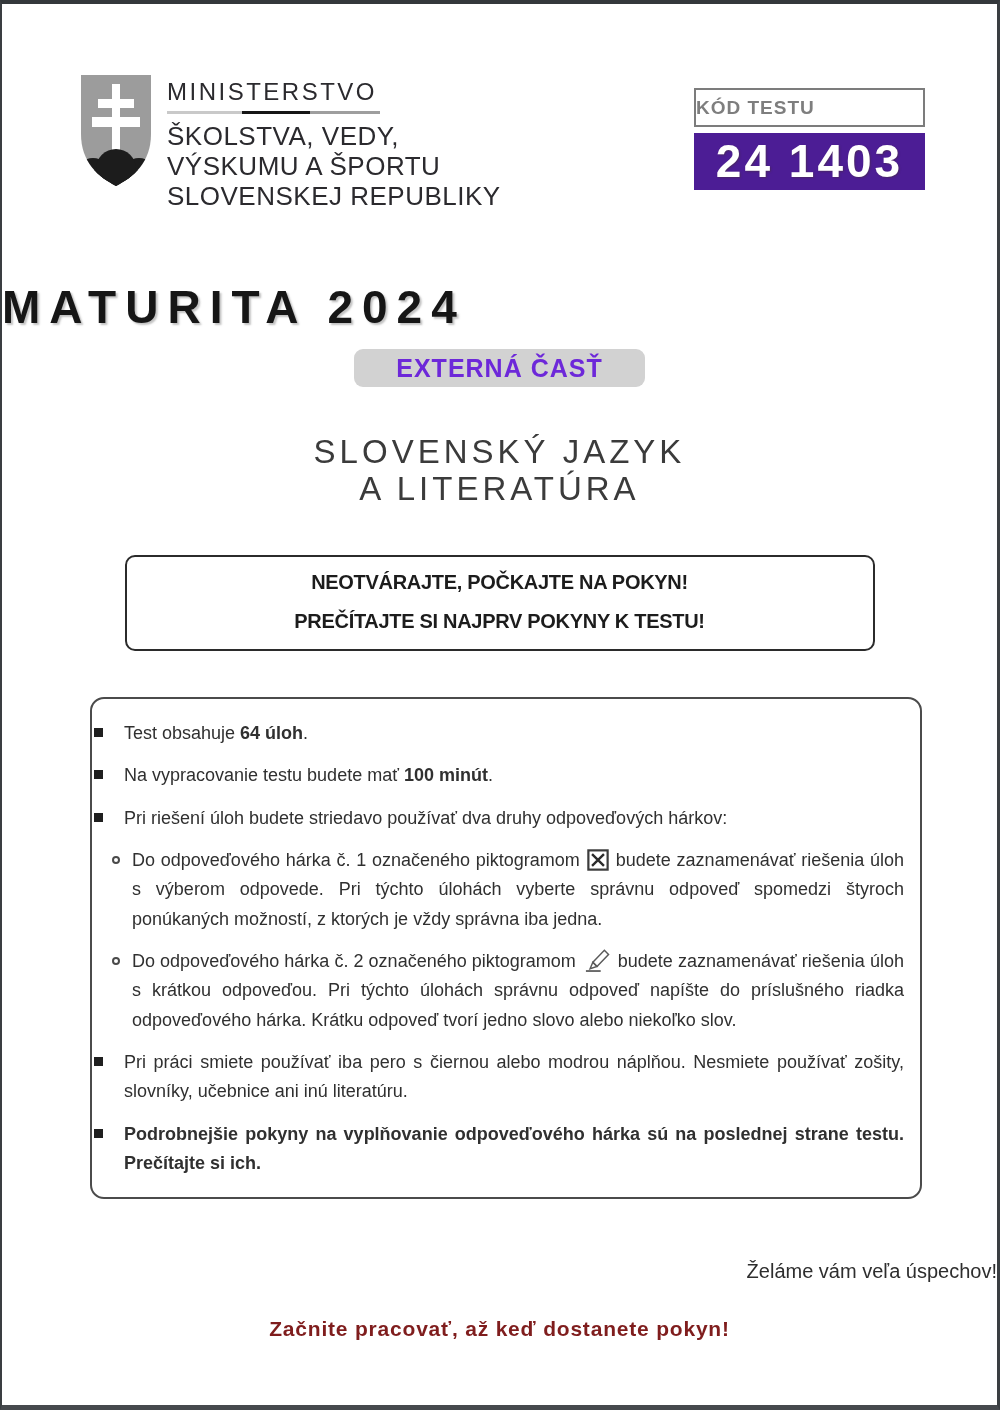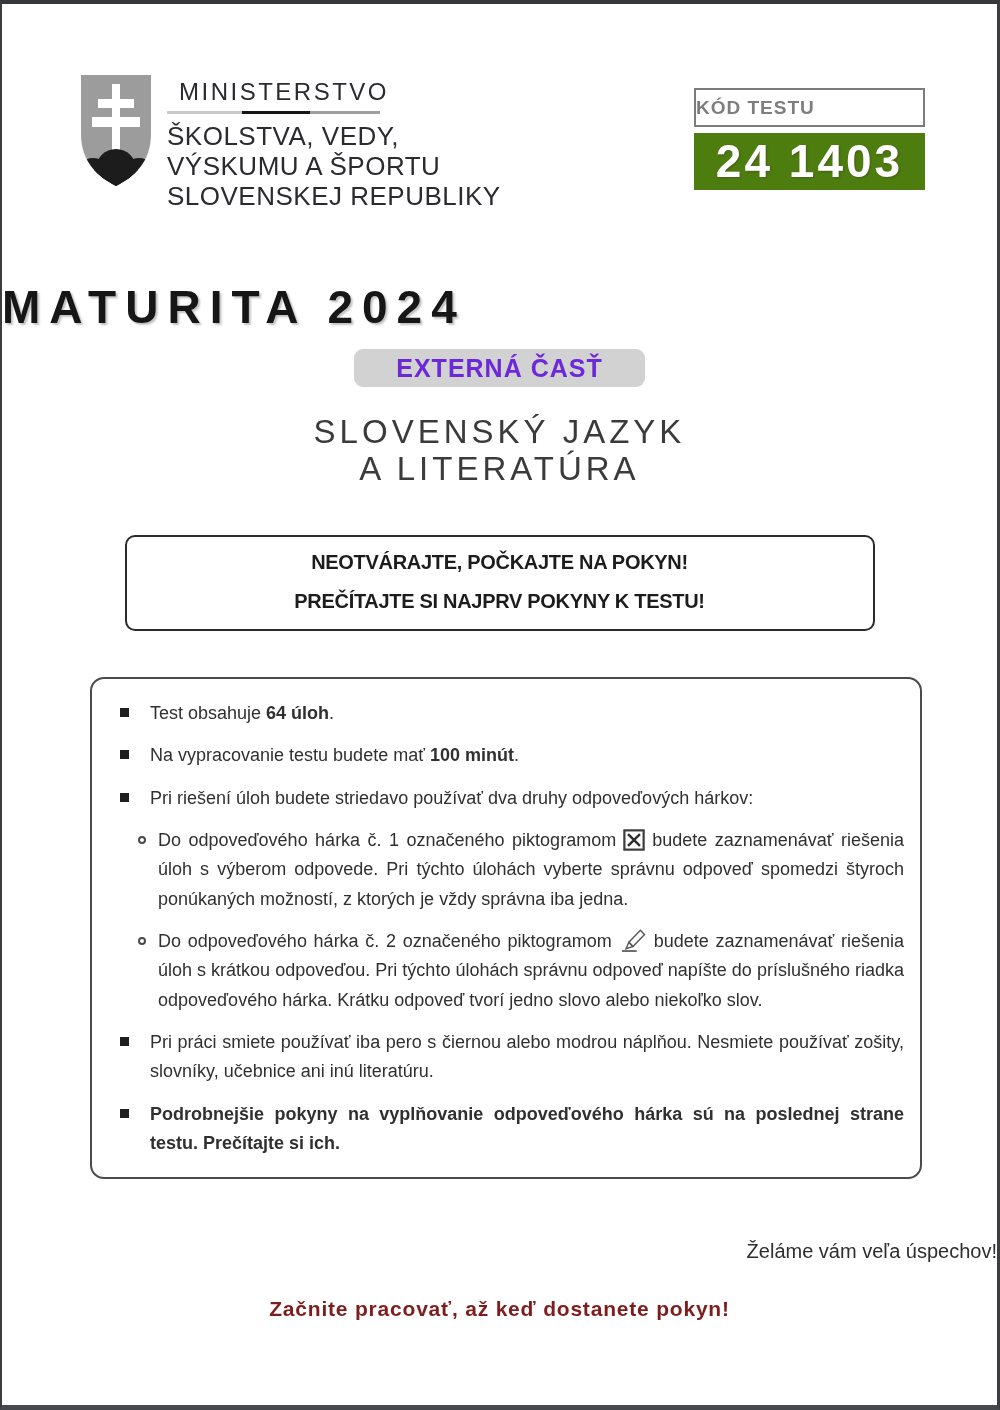--- a/index.html
+++ b/index.html
@@ -14,52 +14,52 @@
     border-right:3px solid #3a3e41;
     overflow:hidden;
     font-family:"Liberation Sans", sans-serif;
     color:#2e2e2e;
   }
 
   
   .header { position:relative; height:232px; }
   .logo { position:absolute; left:78px; top:70px; }
   .ministry-text { position:absolute; left:165px; top:74px; color:#2b2a2e; }
-  .min-line1 { font-size:24px; letter-spacing:2.5px; font-weight:400; height:28px;margin-left:12px; }
+  .min-line1 { font-size:24px; letter-spacing:2.5px; font-weight:400; height:28px; }
   .min-underline { width:213px; height:3px; margin:5px 0 7px 0;
     background:linear-gradient(to right,#c9c9c9 0 35%, #151515 35% 67%, #9e9e9e 67% 100%); }
   .min-line { font-size:26px; line-height:30px; letter-spacing:0.5px; font-weight:400; }
 
   .code-block { position:absolute; left:692px; top:84px; width:231px; }
   .code-label-box { box-sizing:border-box; width:100%; height:39px; border:2px solid #7c7c7c;
     background:#ffffff; text-align:left; line-height:35px;
     font-size:19px; font-weight:700; letter-spacing:1px; color:#7e7e7e; }
   .code-value-box { box-sizing:border-box; width:100%; height:57px; margin-top:6px;
-    background:#4d7c0f; text-align:center; line-height:56px;
+    background:#4c1d95; text-align:center; line-height:56px;
     font-size:46px; font-weight:700; letter-spacing:3px; color:#ffffff;
     text-shadow:1px 1px 2px rgba(70,50,40,0.45); }
 
   
   .main-title { margin-top:44px; font-size:46px; font-weight:700;
     letter-spacing:9px; color:#161616; text-shadow:2px 2px 2px rgba(80,80,80,0.35); }
   .badge-wrap { text-align:center; margin-top:15px; }
   .badge { display:inline-block; background:#d2d2d2; border-radius:9px; padding:4px 42px;
     font-size:25px; font-weight:700; letter-spacing:1px; color:#6d28d9; line-height:30px; }
-  .subject { margin-top:26px; text-align:center; font-size:33px; letter-spacing:4px;
+  .subject { margin-top:46px; text-align:center; font-size:33px; letter-spacing:4px;
     color:#3b3b3b; line-height:37px; font-weight:400; }
 
   
   .warning-box { width:750px; box-sizing:border-box; margin:48px auto 0 auto;
     border:2.5px solid #2b2b2b; border-radius:10px; padding:6px 8px 8px 8px;
     text-align:center; font-size:20px; font-weight:700; letter-spacing:-0.3px;
     color:#1c1c1c; line-height:39px; }
 
   
   .instructions-box { box-sizing:border-box; width:832px; margin:46px 0 0 88px;
-    border:2px solid #4b4b4b; border-radius:14px; padding:20px 16px 6px 28px;
+    border:2px solid #4b4b4b; border-radius:14px; padding:20px 16px 6px 2px;
     font-size:18px; color:#303030; }
   .row { display:flex; margin-bottom:13px; }
   .sq { flex:0 0 auto; width:9px; height:9px; background:#1f1f1f; margin:9px 21px 0 0; }
   .sub { margin-left:18px; }
   .circ { flex:0 0 auto; width:8px; height:8px; box-sizing:border-box;
     border:2px solid #4a4a4a; border-radius:50%; margin:10px 12px 0 0; background:#fff; }
   .txt { margin:0; line-height:1.63; }
   .just { text-align:justify; }
   .txt strong { font-weight:700; }
   .pict { display:inline-block; vertical-align:-5px; margin:0 7px; }

